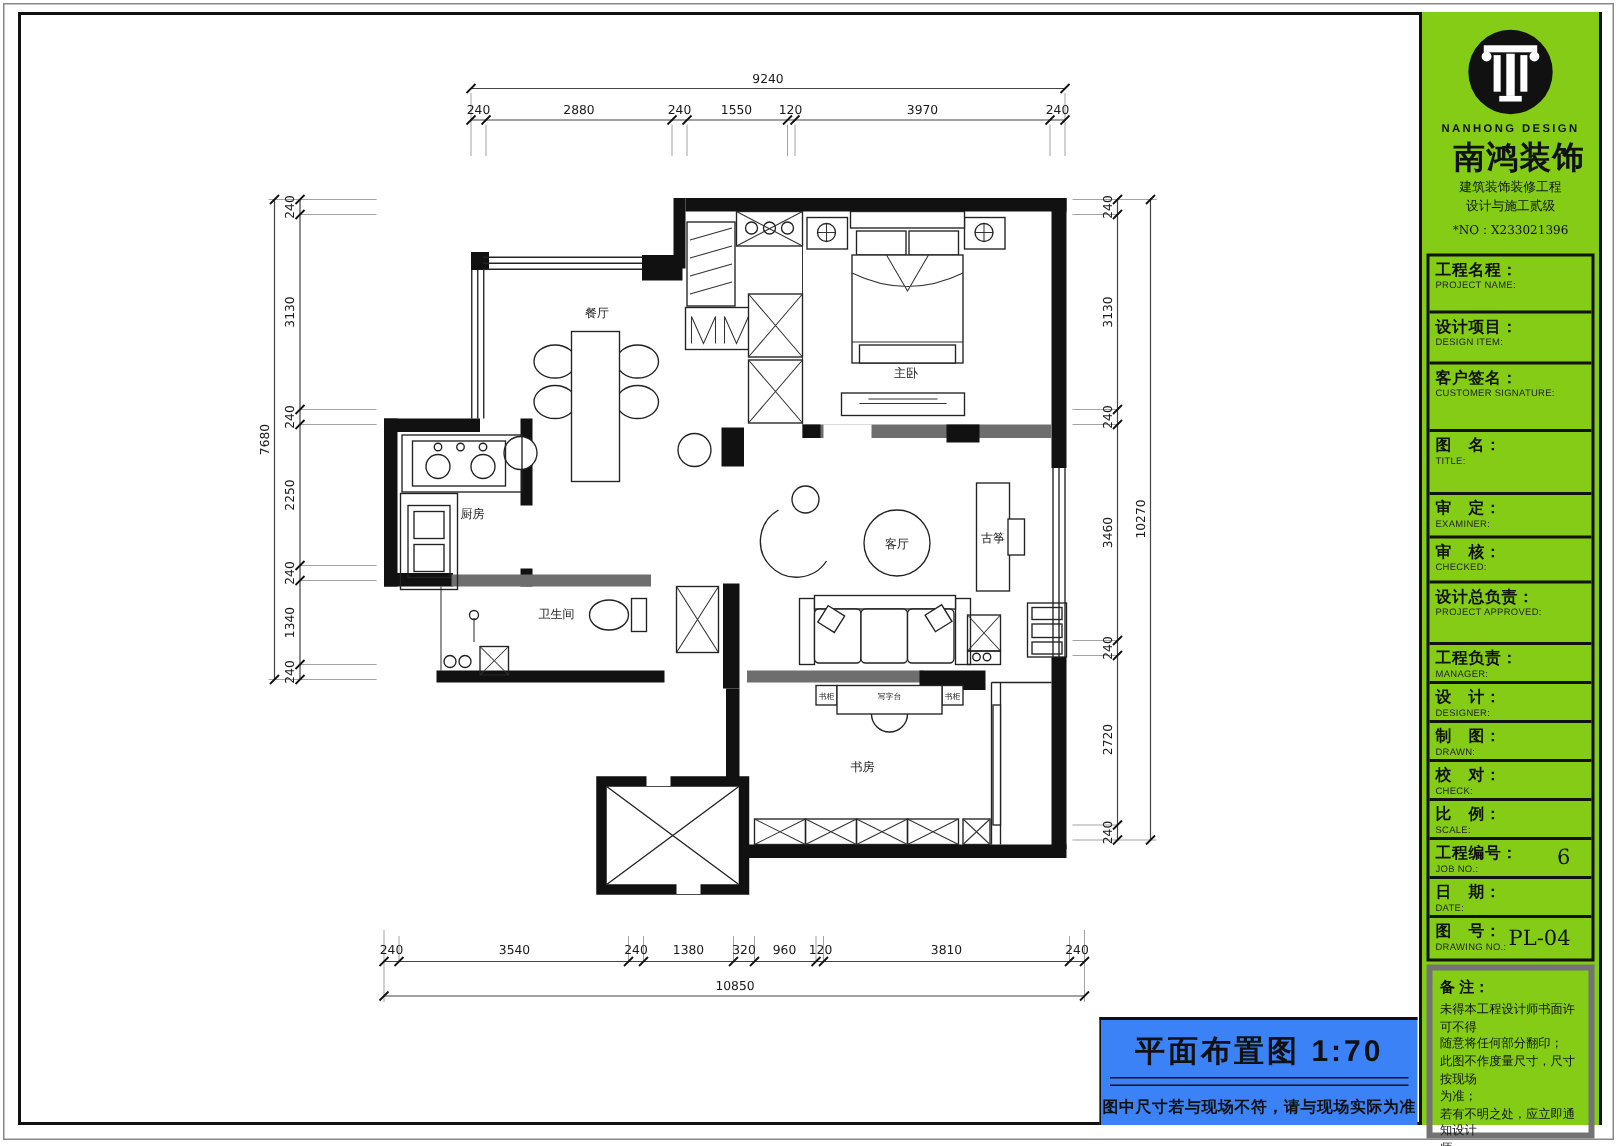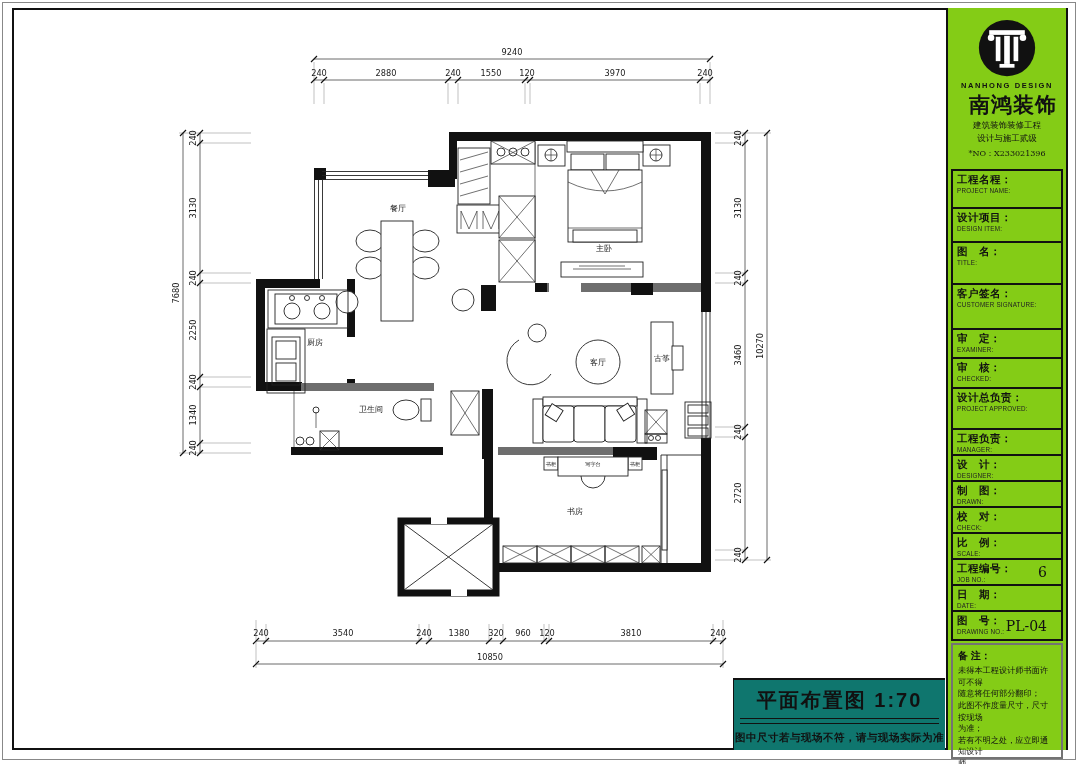--- a/index.html
+++ b/index.html
@@ -35,28 +35,28 @@
   .logo-no{font-size:8px;font-family:"DejaVu Serif",serif;margin-top:3px;}
   .tb-rows{margin:0 3px;border:2px solid #111;}
   .tb-row{border-bottom:2px solid #111;padding:2px 4px 0 4px;box-sizing:border-box;position:relative;}
   .tb-row:last-child{border-bottom:none;}
   .tb-cn{font-size:10.5px;font-weight:bold;letter-spacing:.5px;white-space:nowrap;}
   .tb-en{font-size:6.3px;color:#222;letter-spacing:.2px;line-height:1.25;}
   .tb-val{position:absolute;right:14px;top:50%;transform:translateY(-50%);
       font-family:"DejaVu Serif",serif;font-size:14px;}
   .h50{height:38px}.h34{height:34px}.h42{height:42px}.h45{height:45px}
   .h29{height:29px}.h30{height:30px}.h25{height:41px}.h26{height:26px}.h27{height:27px}
-  .tb-remarks{margin:2px 3px 0 3px;border:2px solid #737373;padding:4px 5px;box-sizing:border-box;height:116px;}
+  .tb-remarks{margin:2px 3px 0 3px;border:4px solid #737373;padding:4px 5px;box-sizing:border-box;height:116px;}
   .rk-title{font-size:10px;font-weight:bold;margin-bottom:2px;}
   .rk-line{font-size:8.2px;line-height:1.42;}
 
   
   .plan-caption{position:absolute;left:733px;top:678px;width:212px;height:72px;
       border-top:2px solid #111;border-left:1.5px solid #111;box-sizing:border-box;
-      text-align:center;background:#0f766e;}
+      text-align:center;background:#3b82f6;}
   .caption-title{font-size:20px;font-weight:600;letter-spacing:2px;padding:7px 0 4px 0;}
   .caption-rule{height:4px;border-top:1.5px solid #111;border-bottom:1.5px solid #111;margin:0 6px;}
   .caption-note{font-size:10.5px;font-weight:600;margin-top:7px;letter-spacing:.5px;}
 </style>
 </head>
 <body>
 
 <div class="outer-border"></div>
 <div class="inner-border"></div>
 
@@ -321,27 +321,27 @@
 
   <div class="tb-rows">
     <div class="tb-row h50">
       <div class="tb-cn">工程名程：</div>
       <div class="tb-en">PROJECT NAME:</div>
     </div>
     <div class="tb-row h34">
       <div class="tb-cn">设计项目：</div>
       <div class="tb-en">DESIGN ITEM:</div>
     </div>
+    <div class="tb-row h45">
+      <div class="tb-cn">客户签名：</div>
+      <div class="tb-en">CUSTOMER SIGNATURE:</div>
+    </div>
     <div class="tb-row h42">
       <div class="tb-cn">图　名：</div>
       <div class="tb-en">TITLE:</div>
-    </div>
-    <div class="tb-row h45">
-      <div class="tb-cn">客户签名：</div>
-      <div class="tb-en">CUSTOMER SIGNATURE:</div>
     </div>
     <div class="tb-row h29">
       <div class="tb-cn">审　定：</div>
       <div class="tb-en">EXAMINER:</div>
     </div>
     <div class="tb-row h30">
       <div class="tb-cn">审　核：</div>
       <div class="tb-en">CHECKED:</div>
     </div>
     <div class="tb-row h25">

